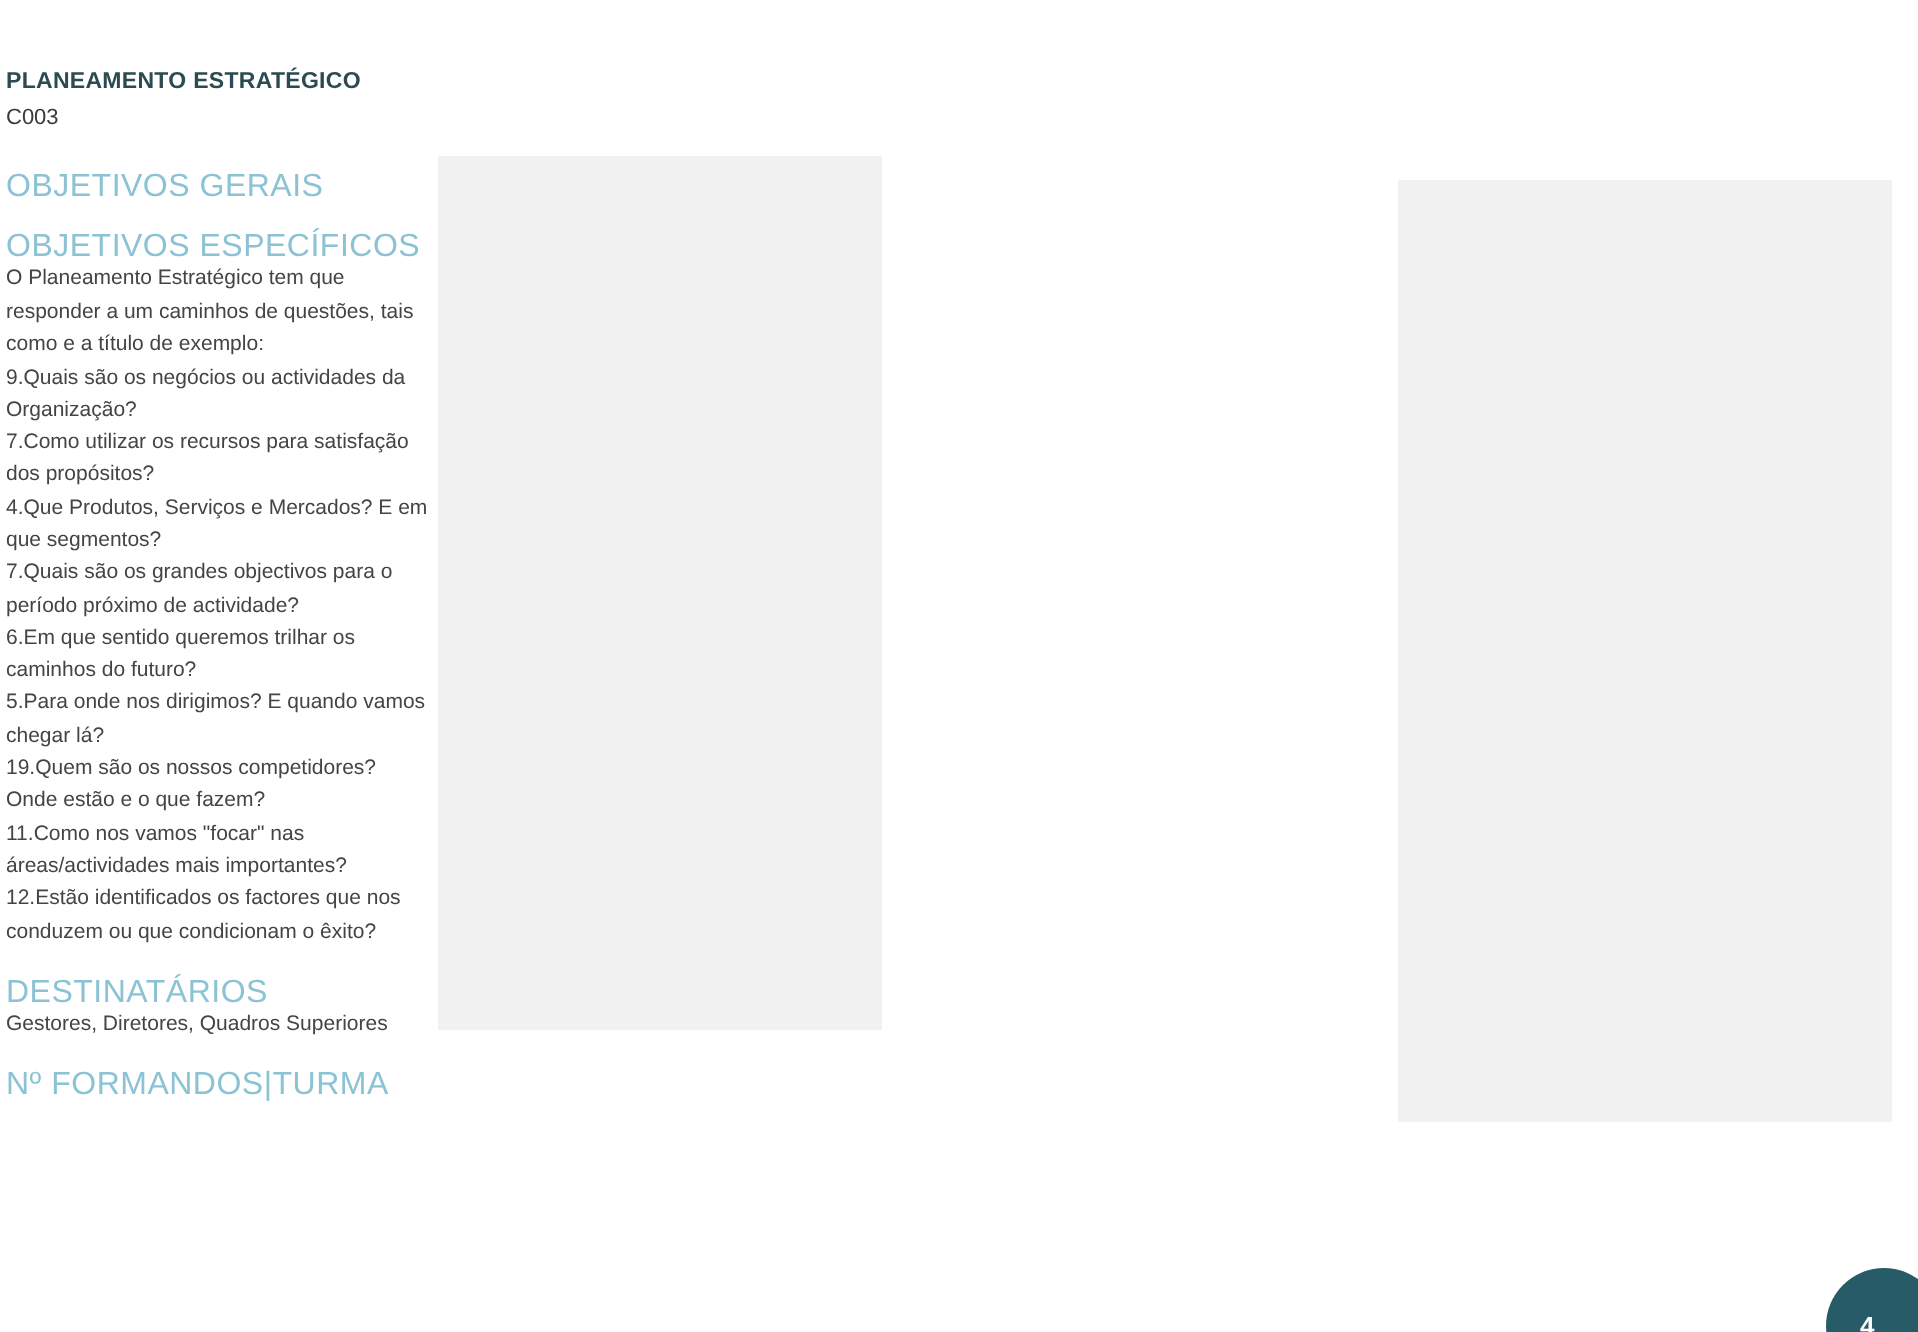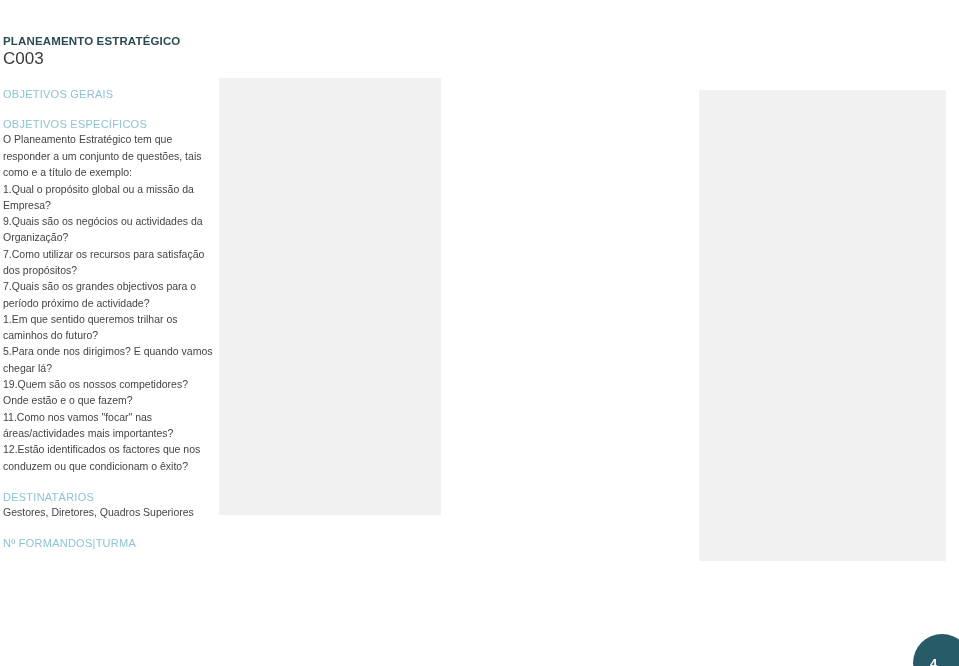--- a/index.html
+++ b/index.html
@@ -43,28 +43,28 @@
   .course-title {
     font-size: 11.5px;
     font-weight: bold;
     color: #2c4a52;
     letter-spacing: 0.15px;
     line-height: 15px;
     margin: 0;
     padding-top: 6px;
   }
   .course-code {
-    font-size: 17px;
+    font-size: 11px;
     color: #3a3a3a;
     line-height: 16px;
     margin: 0;
     padding-top: 2px;
   }
   .section-label {
-    font-size: 11px;
+    font-size: 16px;
     color: #8cc3d4;
     letter-spacing: 0.25px;
     line-height: 14px;
     margin: 0;
   }
   .body-text {
     font-size: 10.5px;
     color: #444444;
     line-height: 16.5px;
     margin: 0;
@@ -119,28 +119,28 @@
     <h1 class="course-title">PLANEAMENTO ESTRATÉGICO</h1>
     <p class="course-code">C003</p>
 
     <div class="spacer-lg"></div>
 
     <p class="section-label">OBJETIVOS GERAIS</p>
 
     <div class="spacer-md"></div>
 
     <p class="section-label">OBJETIVOS ESPECÍFICOS</p>
-    <p class="body-text">O Planeamento Estratégico tem que responder a um conjunto de questões, tais como e a título de exemplo:</p>
+    <p class="body-text">O Planeamento Estratégico tem que responder a um caminhos de questões, tais como e a título de exemplo:</p>
 
     <ol class="qlist">
-      <li>1.Qual o propósito global ou a missão da Empresa?</li>
       <li>9.Quais são os negócios ou actividades da Organização?</li>
       <li>7.Como utilizar os recursos para satisfação dos propósitos?</li>
+      <li>4.Que Produtos, Serviços e Mercados? E em que segmentos?</li>
       <li>7.Quais são os grandes objectivos para o período próximo de actividade?</li>
-      <li>1.Em que sentido queremos trilhar os caminhos do futuro?</li>
+      <li>6.Em que sentido queremos trilhar os caminhos do futuro?</li>
       <li>5.Para onde nos dirigimos? E quando vamos chegar lá?</li>
       <li>19.Quem são os nossos competidores? Onde estão e o que fazem?</li>
       <li>11.Como nos vamos "focar" nas áreas/actividades mais importantes?</li>
       <li>12.Estão identificados os factores que nos conduzem ou que condicionam o êxito?</li>
     </ol>
 
     <div class="spacer-md"></div>
 
     <p class="section-label">DESTINATÁRIOS</p>
     <p class="body-text">Gestores, Diretores, Quadros Superiores</p>

